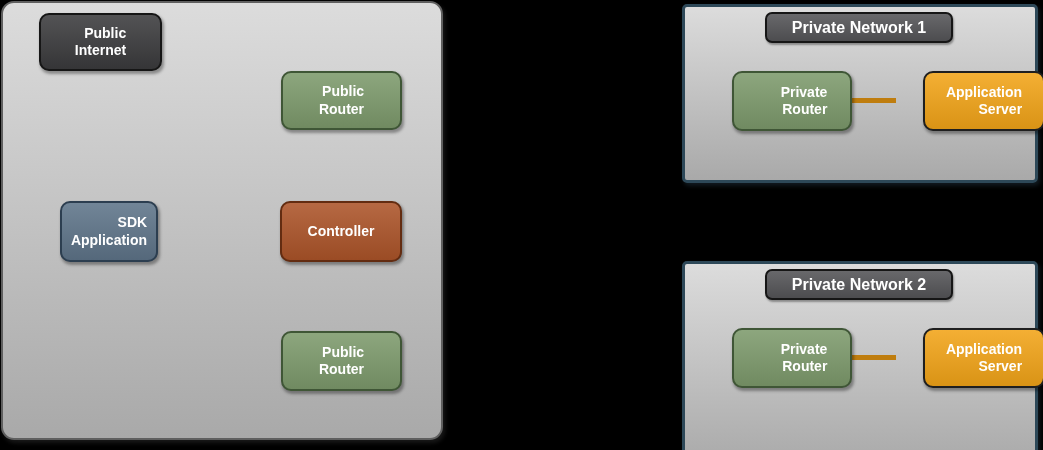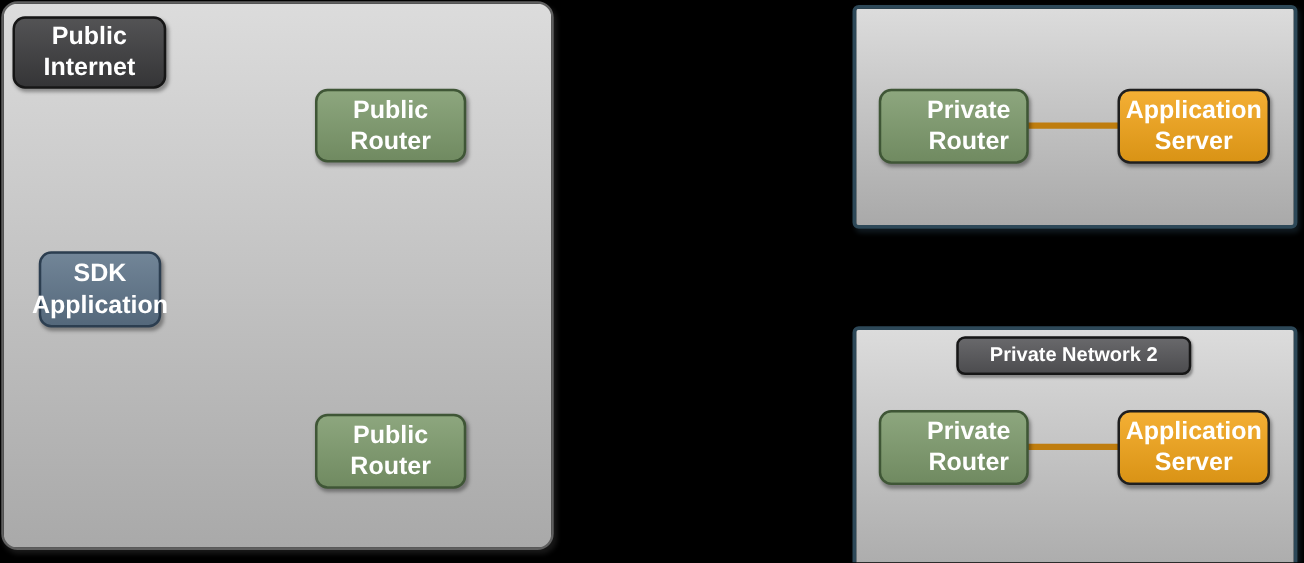--- a/index.html
+++ b/index.html
@@ -49,27 +49,28 @@
     border: 2.5px solid var(--dark_node_border, #161616);
     border-radius: 7px;
     white-space: nowrap;
     box-shadow: 1px 2px 2px rgba(0,0,0,0.35);
   }
 
   
   .node {
     position: absolute;
     display: flex; align-items: center; justify-content: center;
-    text-align: center;
-    color: #ffffff; font-weight: bold; font-size: 20px; line-height: 1.25;
+    text-align: right;
+    color: #ffffff; font-weight: bold; font-size: 14px; line-height: 1.25;
     white-space: pre-line;
     border: 2.5px solid;
     border-radius: 10px;
     background-image: linear-gradient(rgba(255,255,255,0.12), rgba(0,0,0,0.10));
     box-shadow: 1.5px 2.5px 3px rgba(0,0,0,0.35);
+    margin-left: 29px;
   }
   .node-dark   { background-color: var(--dark_node_fill, #3b3b3d); border-color: var(--dark_node_border, #161616); }
   .node-green  { background-color: var(--green_fill, #7d9a6c);     border-color: var(--green_border, #3f5636); }
   .node-blue   { background-color: var(--blue_fill, #5e7489);      border-color: var(--blue_border, #2c3e50); }
   .node-red    { background-color: var(--red_fill, #ac5429);       border-color: var(--red_border, #632c11); }
   .node-orange { background-color: var(--orange_fill, #f2a418);    border-color: var(--orange_border, #1f1f1f); }
 
   
   .n-internet      { left: 7px;   top: 10px;  width: 123px; height: 58px; }
   .n-router-top    { left: 249px; top: 68px;  width: 121px; height: 59px; }
@@ -93,25 +94,27 @@
 
 <div class="canvas">
 
   <div class="public-zone">
     <div class="node node-dark n-internet">Public
 Internet</div>
     <div class="node node-green n-router-top">Public
 Router</div>
     <div class="node node-blue n-sdk">SDK
 Application</div>
+    <div class="node node-red n-controller">Controller</div>
     <div class="node node-green n-router-bottom">Public
 Router</div>
   </div>
 
   <div class="pnet pn1">
+    <div class="pn-title">Private Network 1</div>
     <div class="connector"></div>
     <div class="node node-green pn-router">Private
 Router</div>
     <div class="node node-orange pn-server">Application
 Server</div>
   </div>
 
   <div class="pnet pn2">
     <div class="pn-title">Private Network 2</div>
     <div class="connector"></div>

